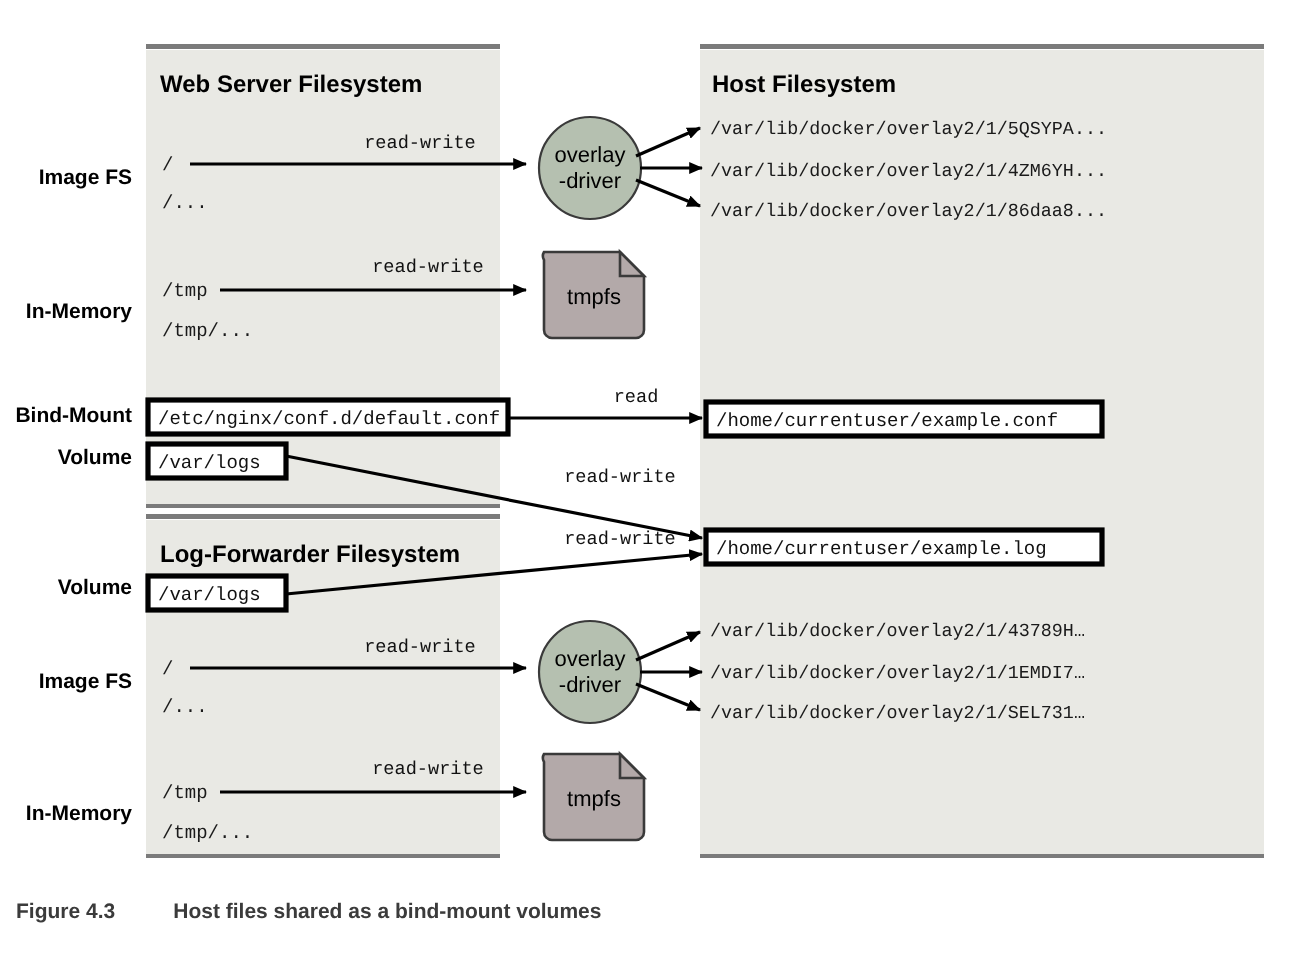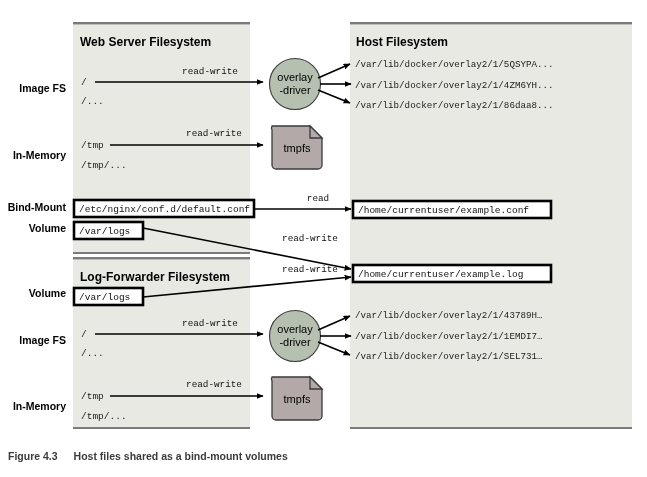--- a/index.html
+++ b/index.html
@@ -84,21 +84,21 @@
     position: absolute;
     left: 8px;
     top: 450px;
     width: 620px;
     font-family: "Liberation Sans", sans-serif;
     font-size: 10.5px;
     font-weight: bold;
     color: #3b3b3b;
     white-space: nowrap;
   }
-  .caption .cap-num { margin-right: 16px; }
+  .caption .cap-num { margin-right: 29px; }
 </style>
 </head>
 <body>
 
 <div id="figure-root">
 
   <svg class="diagram" viewBox="0 0 647 477">
     <defs>
       <marker id="arrowhead" markerWidth="7" markerHeight="6" refX="6.4" refY="3" orient="auto" markerUnits="userSpaceOnUse">
         <path d="M0,0 L7,3 L0,6 z" fill="#000000"></path>

